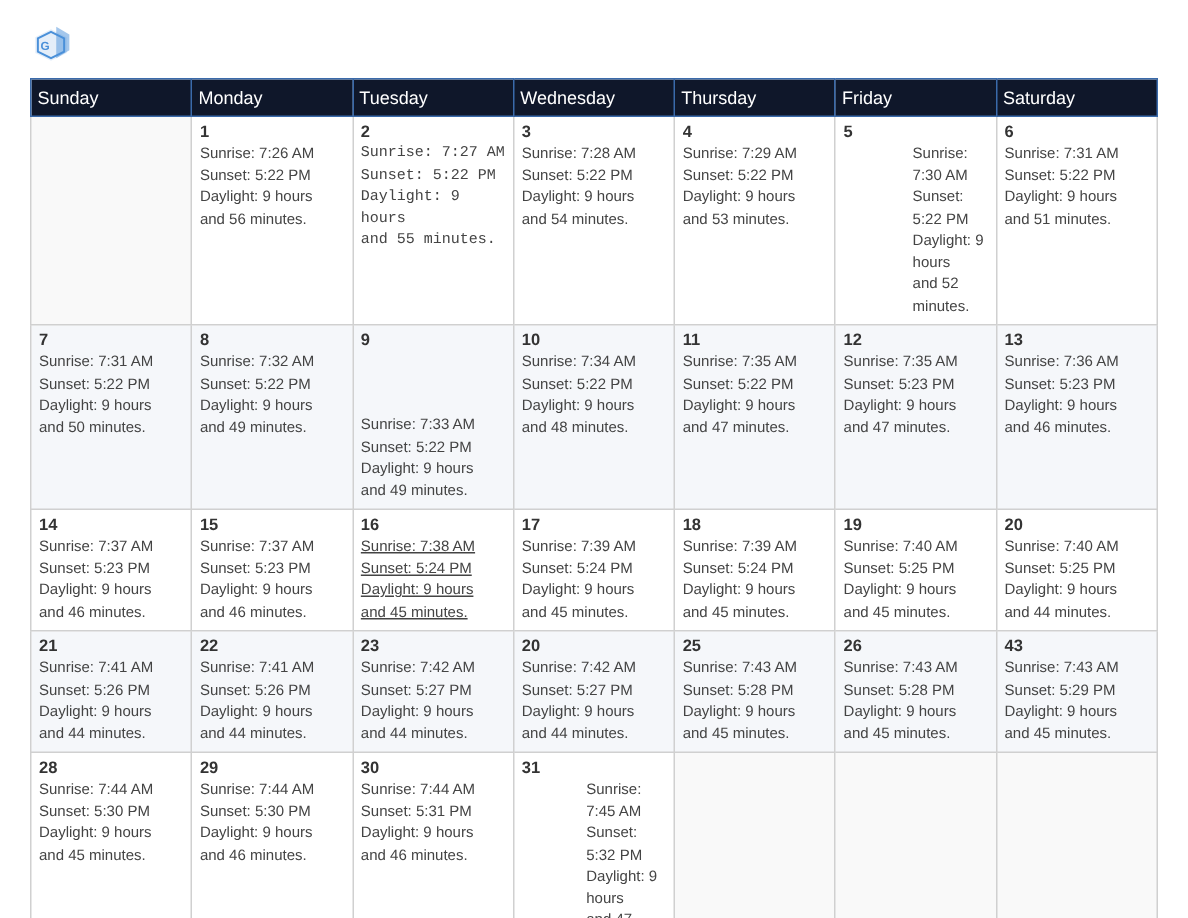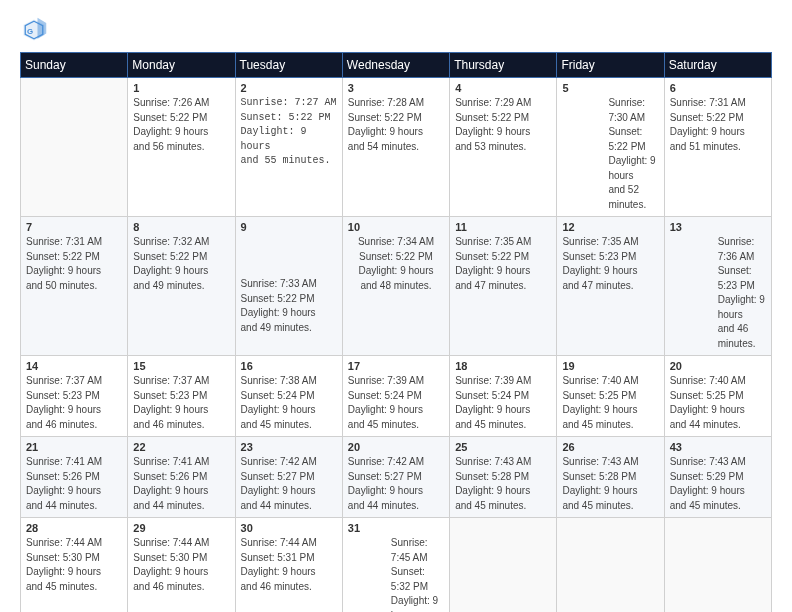--- a/index.html
+++ b/index.html
@@ -195,42 +195,42 @@
           </td>
           <td>
             <span class="day-num">9</span>
             <div class="day-info" style="white-space: pre-line; margin-top: 44px;">Sunrise: 7:33 AM
 Sunset: 5:22 PM
 Daylight: 9 hours
 and 49 minutes.</div>
           </td>
           <td>
             <span class="day-num">10</span>
-            <div class="day-info" style="white-space: pre-line; text-align: center;">Sunrise: 7:34 AM
+            <div class="day-info" style="white-space: pre-line;">Sunrise: 7:34 AM
 Sunset: 5:22 PM
 Daylight: 9 hours
 and 48 minutes.</div>
           </td>
           <td>
             <span class="day-num">11</span>
             <div class="day-info" style="white-space: pre-line;">Sunrise: 7:35 AM
 Sunset: 5:22 PM
 Daylight: 9 hours
 and 47 minutes.</div>
           </td>
           <td>
             <span class="day-num">12</span>
             <div class="day-info" style="white-space: pre-line;">Sunrise: 7:35 AM
 Sunset: 5:23 PM
 Daylight: 9 hours
 and 47 minutes.</div>
           </td>
           <td>
             <span class="day-num">13</span>
-            <div class="day-info" style="white-space: pre-line; margin-left: 48px;">Sunrise: 7:36 AM
+            <div class="day-info" style="white-space: pre-line;">Sunrise: 7:36 AM
 Sunset: 5:23 PM
 Daylight: 9 hours
 and 46 minutes.</div>
           </td>
         </tr>
         <tr>
           <td>
             <span class="day-num">14</span>
             <div class="day-info" style="white-space: pre-line;">Sunrise: 7:37 AM
 Sunset: 5:23 PM
@@ -239,21 +239,21 @@
           </td>
           <td>
             <span class="day-num">15</span>
             <div class="day-info" style="white-space: pre-line;">Sunrise: 7:37 AM
 Sunset: 5:23 PM
 Daylight: 9 hours
 and 46 minutes.</div>
           </td>
           <td>
             <span class="day-num">16</span>
-            <div class="day-info" style="white-space: pre-line;">Sunrise: 7:38 AM
+            <div class="day-info" style="white-space: pre-line; text-decoration: underline;">Sunrise: 7:38 AM
 Sunset: 5:24 PM
 Daylight: 9 hours
 and 45 minutes.</div>
           </td>
           <td>
             <span class="day-num">17</span>
             <div class="day-info" style="white-space: pre-line;">Sunrise: 7:39 AM
 Sunset: 5:24 PM
 Daylight: 9 hours
 and 45 minutes.</div>

